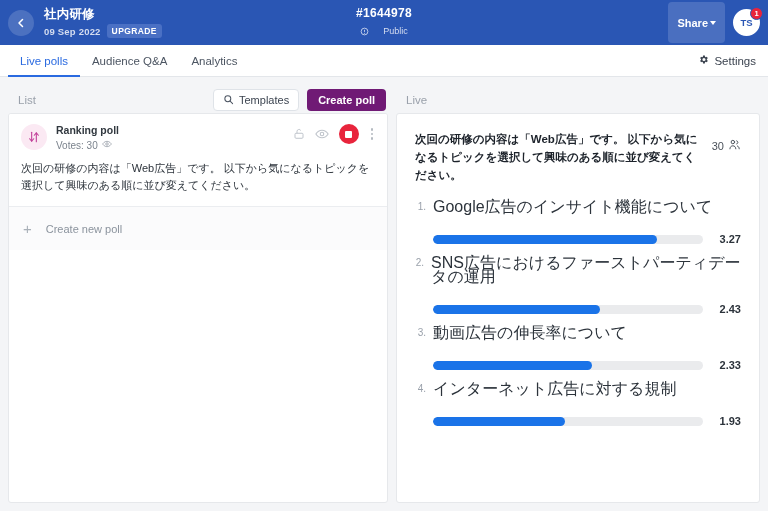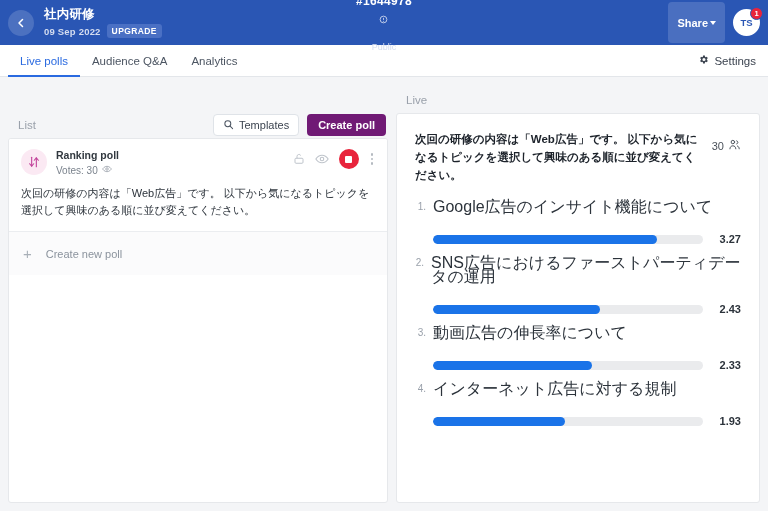--- a/index.html
+++ b/index.html
@@ -38,21 +38,21 @@
     background: #4a70c4; color: #ffffff; font-size: 8.5px; font-weight: 700;
     border-radius: 3px; padding: 2px 5px; letter-spacing: .4px; cursor: pointer;
   }
   .code-block {
     position: absolute; left: 0; right: 0; top: 0; height: 45px;
     display: flex; flex-direction: column; align-items: center; justify-content: center;
     pointer-events: none;
   }
   .code-block > * { pointer-events: auto; }
   .event-code { color: #fff; font-size: 12px; font-weight: 700; letter-spacing: .3px; }
-  .event-vis { display: flex; align-items: center; gap: 14px; margin-top: 2px; flex-direction: column; }
+  .event-vis { display: flex; align-items: center; gap: 14px; margin-top: 2px; }
   .event-vis-label { color: #d5ddf0; font-size: 9px; }
   .topbar-right {
     margin-left: auto; display: flex; align-items: center; gap: 8px;
     position: relative; z-index: 2;
   }
   .btn-share {
     background: #4a6fc0; color: #fff; border: none; border-radius: 4px;
     font-size: 11px; font-weight: 700; padding: 4px 9px; height: 41px;
     display: flex; align-items: center; gap: 2px; cursor: pointer;
     font-family: inherit;
@@ -96,21 +96,21 @@
     display: flex; align-items: center; gap: 5px;
     font-size: 11.5px; color: #3c4450; cursor: pointer; padding: 0 4px;
   }
 
   
   .workspace {
     display: flex; gap: 0;
     height: calc(512px - 45px - 33px);
     background: #f4f5f7; padding: 10px 8px 8px 8px;
   }
-  .col-left { width: 380px; display: flex; flex-direction: column; margin-top: 25px; }
+  .col-left { width: 380px; display: flex; flex-direction: column; }
   .col-right { flex: 1; display: flex; flex-direction: column; margin-left: 8px; }
 
   .col-head {
     height: 26px; display: flex; align-items: center;
     padding: 0 2px 0 10px; gap: 8px;
   }
   .col-head-title { font-size: 11.5px; color: #9aa1ab; }
   .col-head-actions { margin-left: auto; display: flex; align-items: center; gap: 8px; }
   .btn-templates {
     background: #fff; border: 1px solid #dfe3e8; border-radius: 4px;

